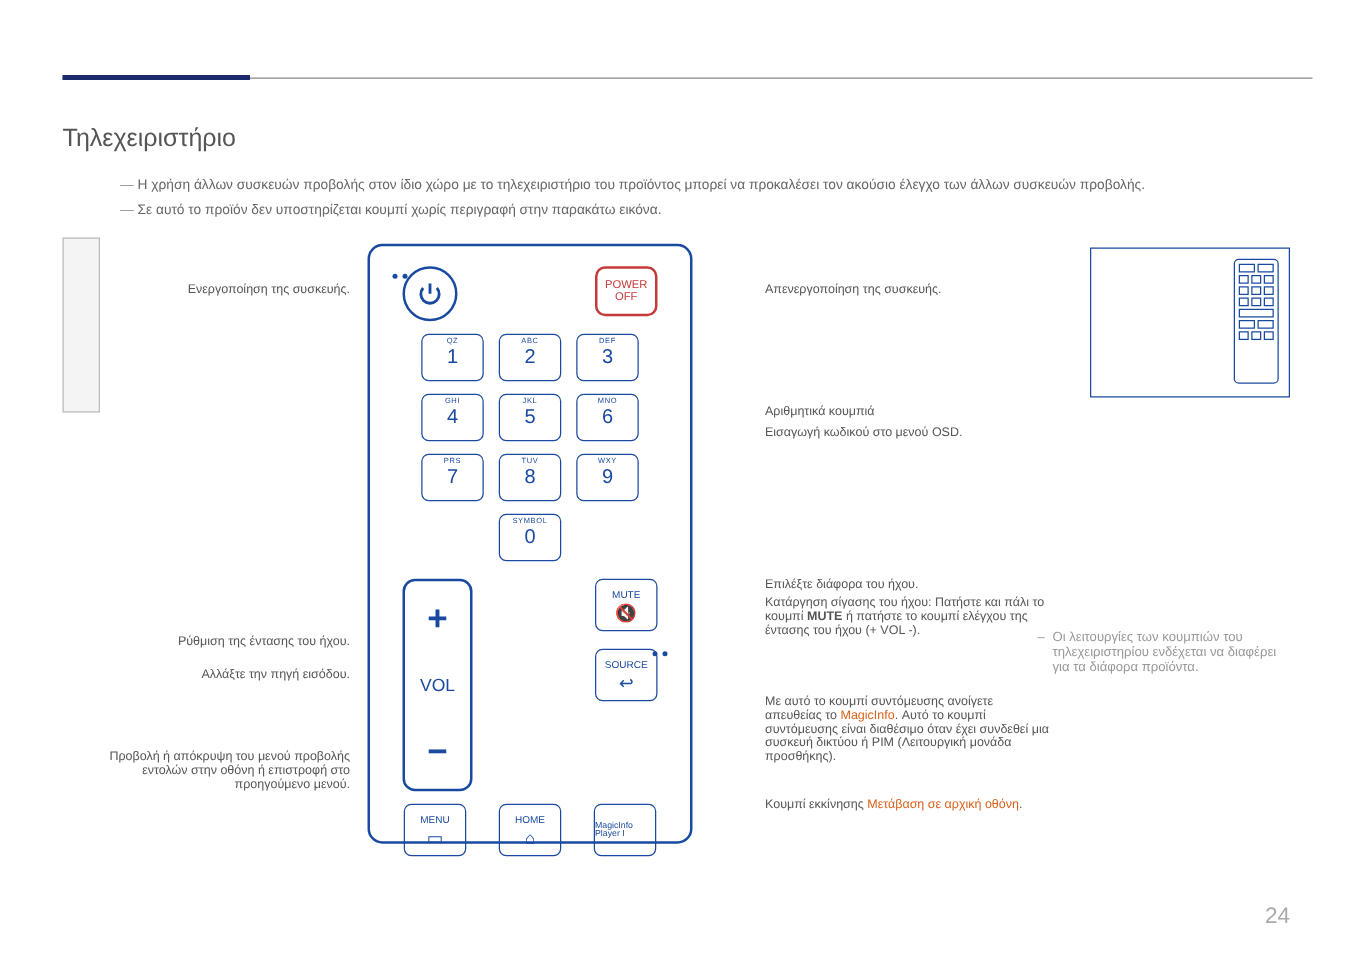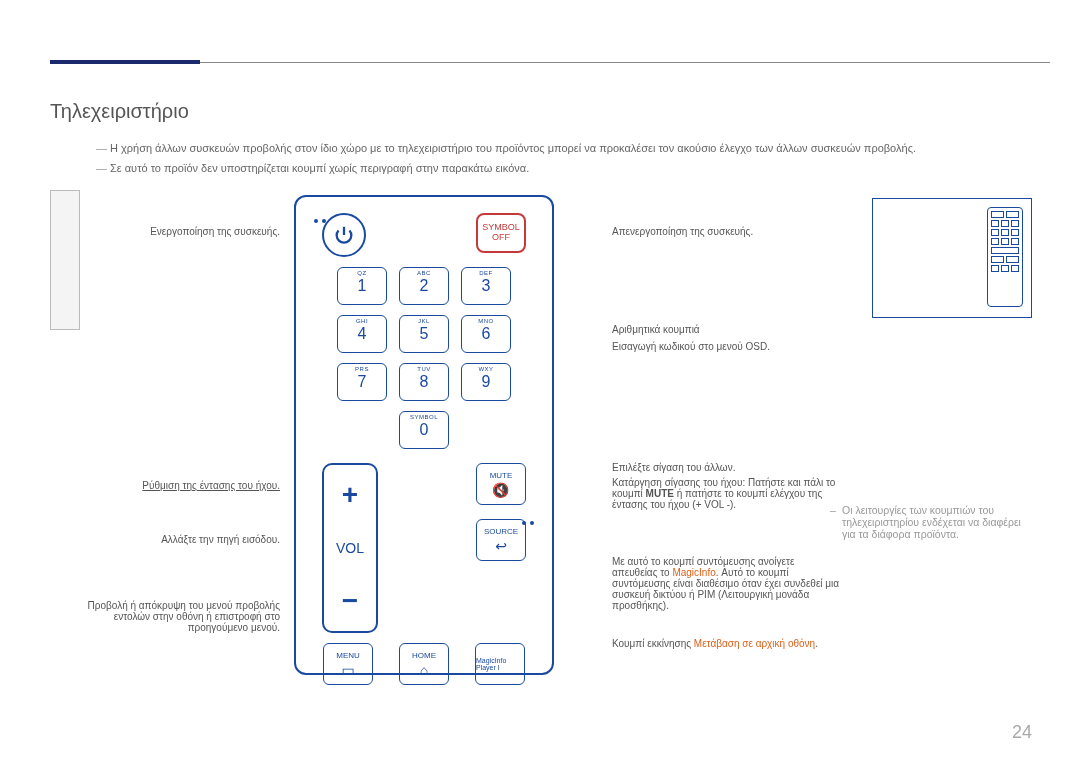--- a/index.html
+++ b/index.html
@@ -163,39 +163,39 @@
 <div class="top-rule"></div>
 <div class="top-rule-accent"></div>
 
 <h1 class="title">Τηλεχειριστήριο</h1>
 <div class="note1">Η χρήση άλλων συσκευών προβολής στον ίδιο χώρο με το τηλεχειριστήριο του προϊόντος μπορεί να προκαλέσει τον ακούσιο έλεγχο των άλλων συσκευών προβολής.</div>
 <div class="note2">Σε αυτό το προϊόν δεν υποστηρίζεται κουμπί χωρίς περιγραφή στην παρακάτω εικόνα.</div>
 
 <div class="side-illus"></div>
 
 <div class="callout-l" style="top:226px; left:60px;">Ενεργοποίηση της συσκευής.</div>
-<div class="callout-l" style="top:480px; left:60px;text-decoration:underline;">Ρύθμιση της έντασης του ήχου.</div>
+<div class="callout-l" style="top:508px; left:60px;">Ρύθμιση της έντασης του ήχου.</div>
 <div class="callout-l" style="top:534px; left:60px;">Αλλάξτε την πηγή εισόδου.</div>
 <div class="callout-l" style="top:600px; left:60px;">Προβολή ή απόκρυψη του μενού προβολής εντολών στην οθόνη ή επιστροφή στο προηγούμενο μενού.</div>
 
 <div class="remote">
   <span class="dot dotset1"></span>
     <span class="dot dotset1b"></span>
   <span class="dot dotset2"></span>
     <span class="dot dotset2b"></span>
 
   <div class="row row-top">
     <div class="power-btn">
       <svg width="22" height="22" viewBox="0 0 24 24" fill="none" stroke="#1a4aa0" stroke-width="2.5">
           <path d="M12 3v9"></path>
           <path d="M6 7a8 8 0 1 0 12 0"></path>
         </svg>
     </div>
     <div class="poweroff-btn">
-        <span style="white-space:pre-line">SYMBOL OFF</span>
+        <span style="white-space:pre-line">POWER OFF</span>
       </div>
   </div>
 
   <div class="row">
     <div class="num-btn">
         <span class="sup">QZ</span>
         <span>1</span>
       </div>
     <div class="num-btn">
         <span class="sup">ABC</span>
@@ -275,21 +275,21 @@
 </div>
 
 <div class="callout-r" style="top:226px; left:612px;">Απενεργοποίηση της συσκευής.</div>
 
 <div class="callout-r" style="top:324px; left:612px;">
   <div>Αριθμητικά κουμπιά</div>
   <div style="margin-top:6px;">Εισαγωγή κωδικού στο μενού OSD.</div>
 </div>
 
 <div class="callout-r" style="top:462px; left:612px; width:240px;">
-  <div>Επιλέξτε σίγαση του άλλων.</div>
+  <div>Επιλέξτε διάφορα του ήχου.</div>
   <div style="margin-top:4px;">
     <span>Κατάργηση σίγασης του ήχου: Πατήστε και πάλι το κουμπί </span><span class="bold">MUTE</span><span> ή πατήστε το κουμπί ελέγχου της έντασης του ήχου (+ VOL -).</span>
   </div>
 </div>
 
 <div class="callout-r" style="top:556px; left:612px; width:230px;">
   <span>Με αυτό το κουμπί συντόμευσης ανοίγετε απευθείας το </span><span class="orange">MagicInfo</span><span>. Αυτό το κουμπί συντόμευσης είναι διαθέσιμο όταν έχει συνδεθεί μια συσκευή δικτύου ή PIM (Λειτουργική μονάδα προσθήκης).</span>
 </div>
 
 <div class="callout-r" style="top:638px; left:612px; width:230px;">

